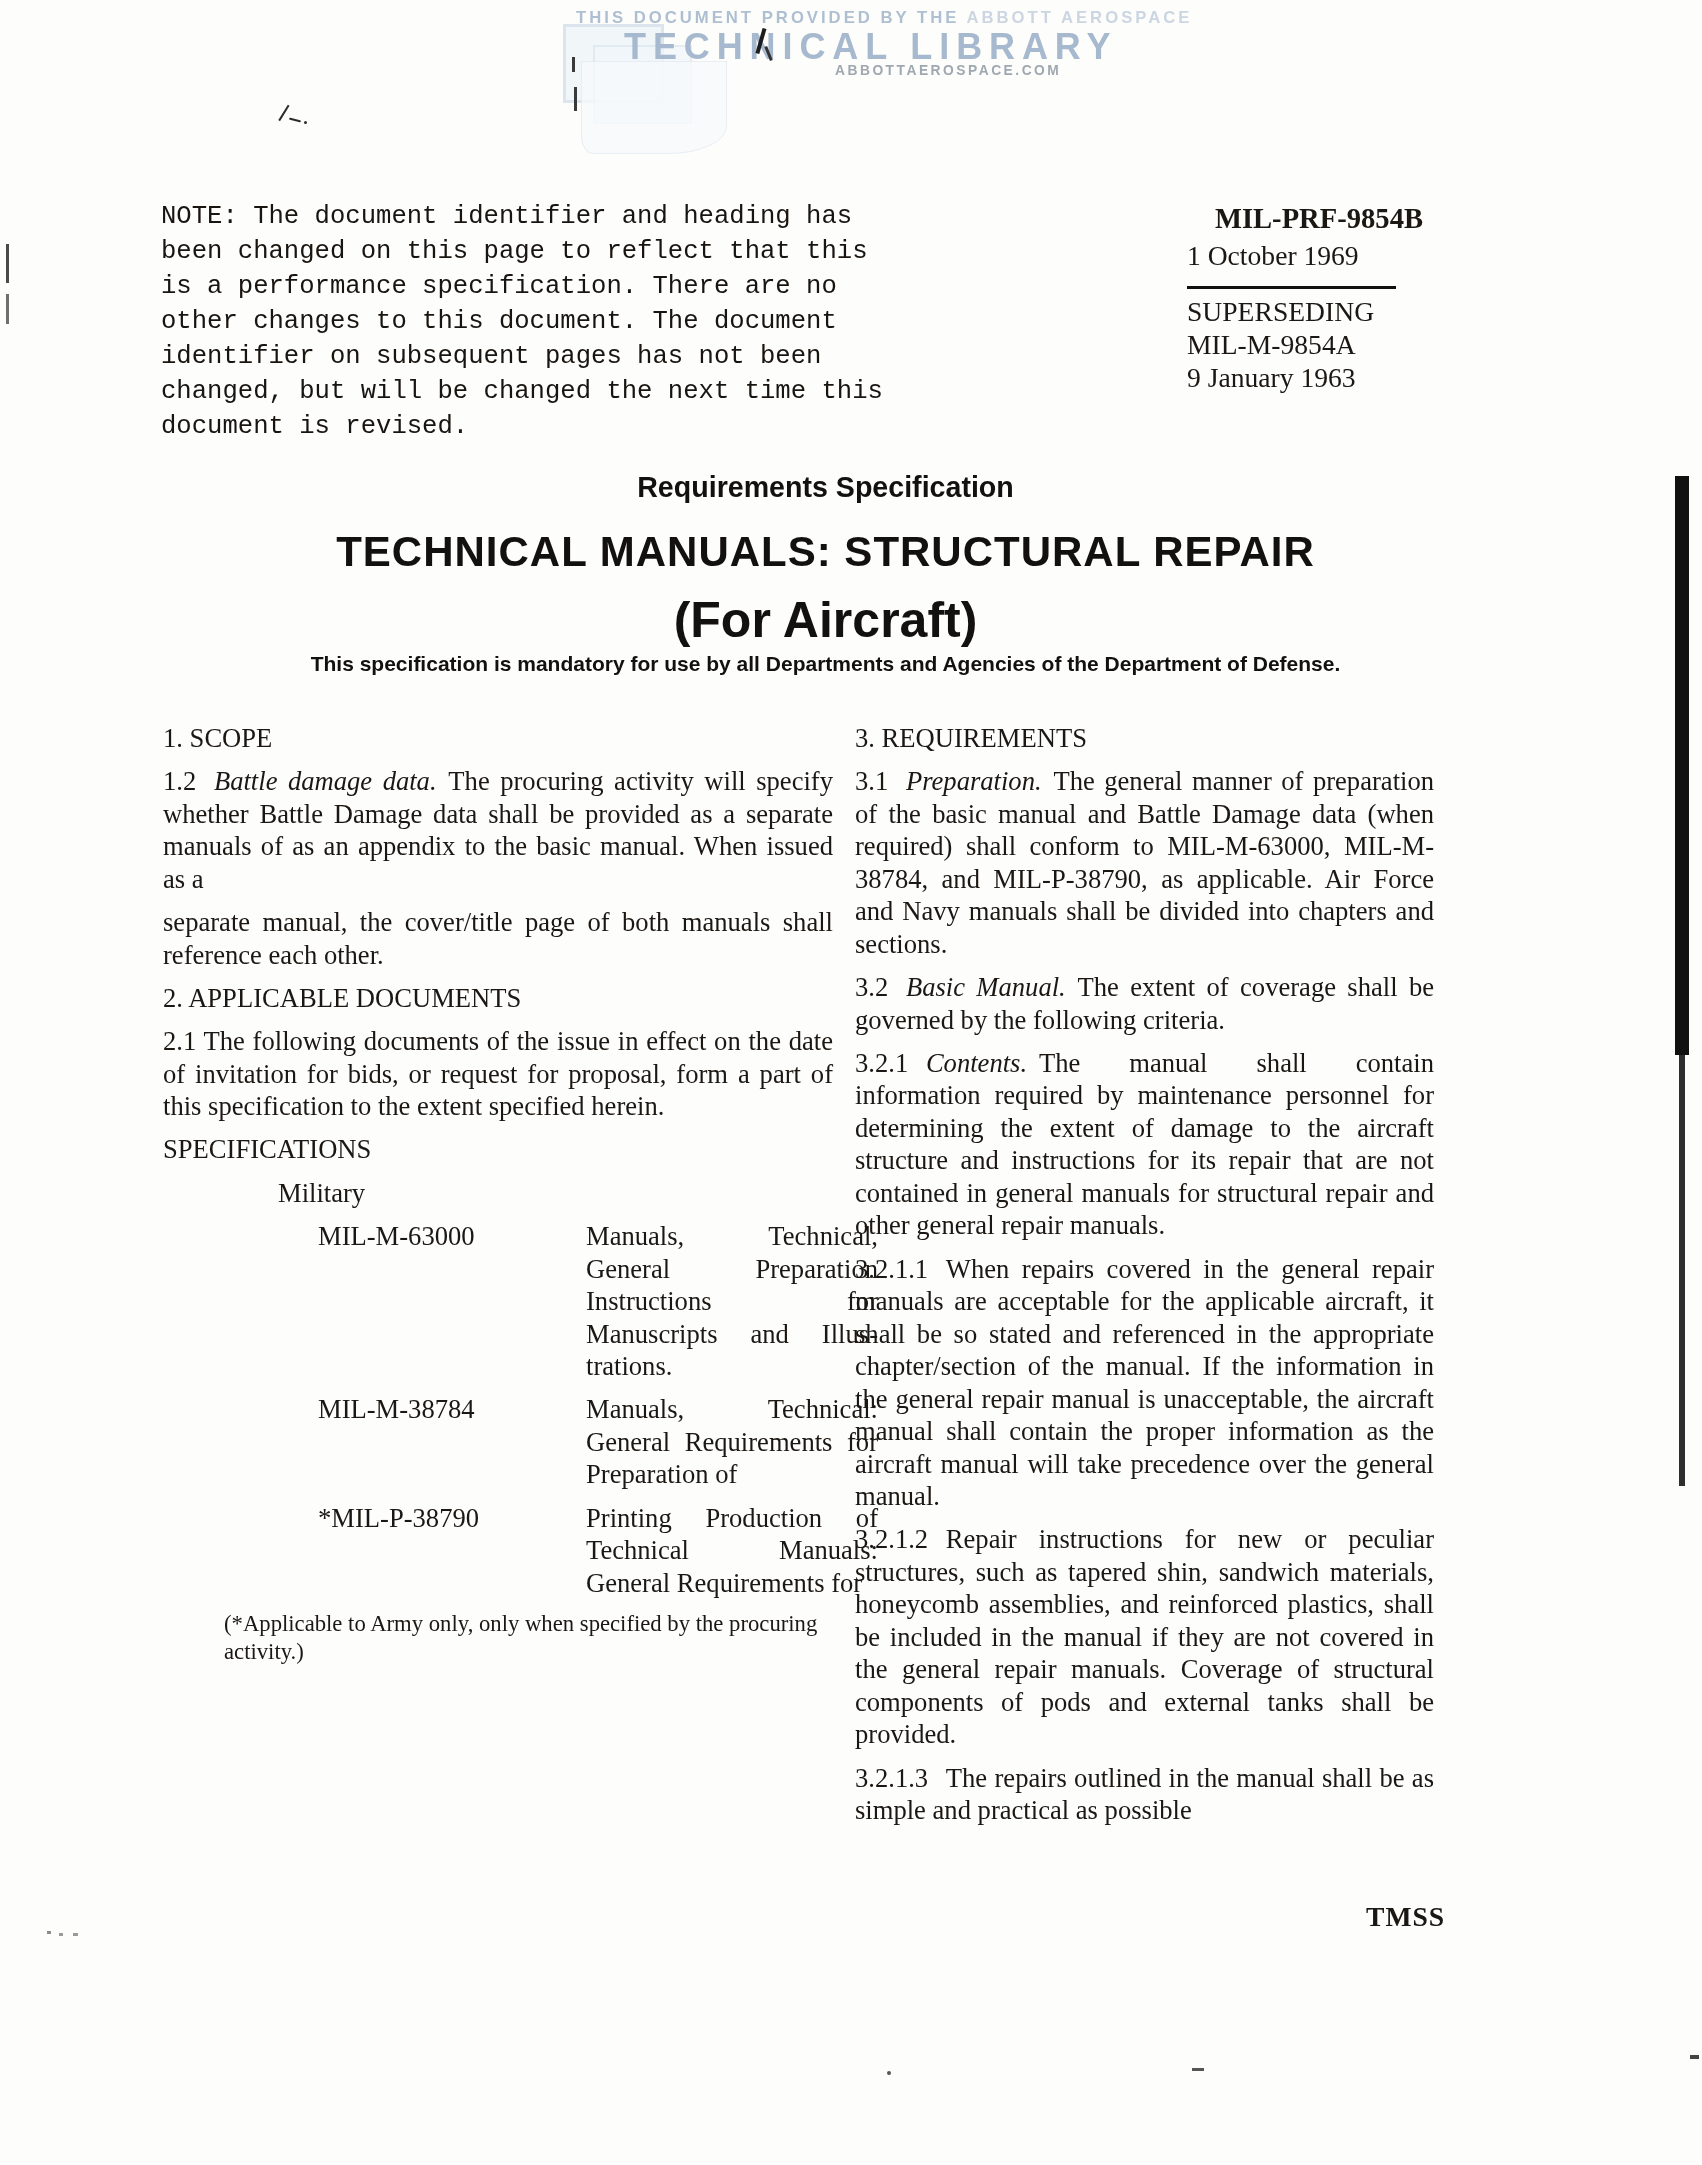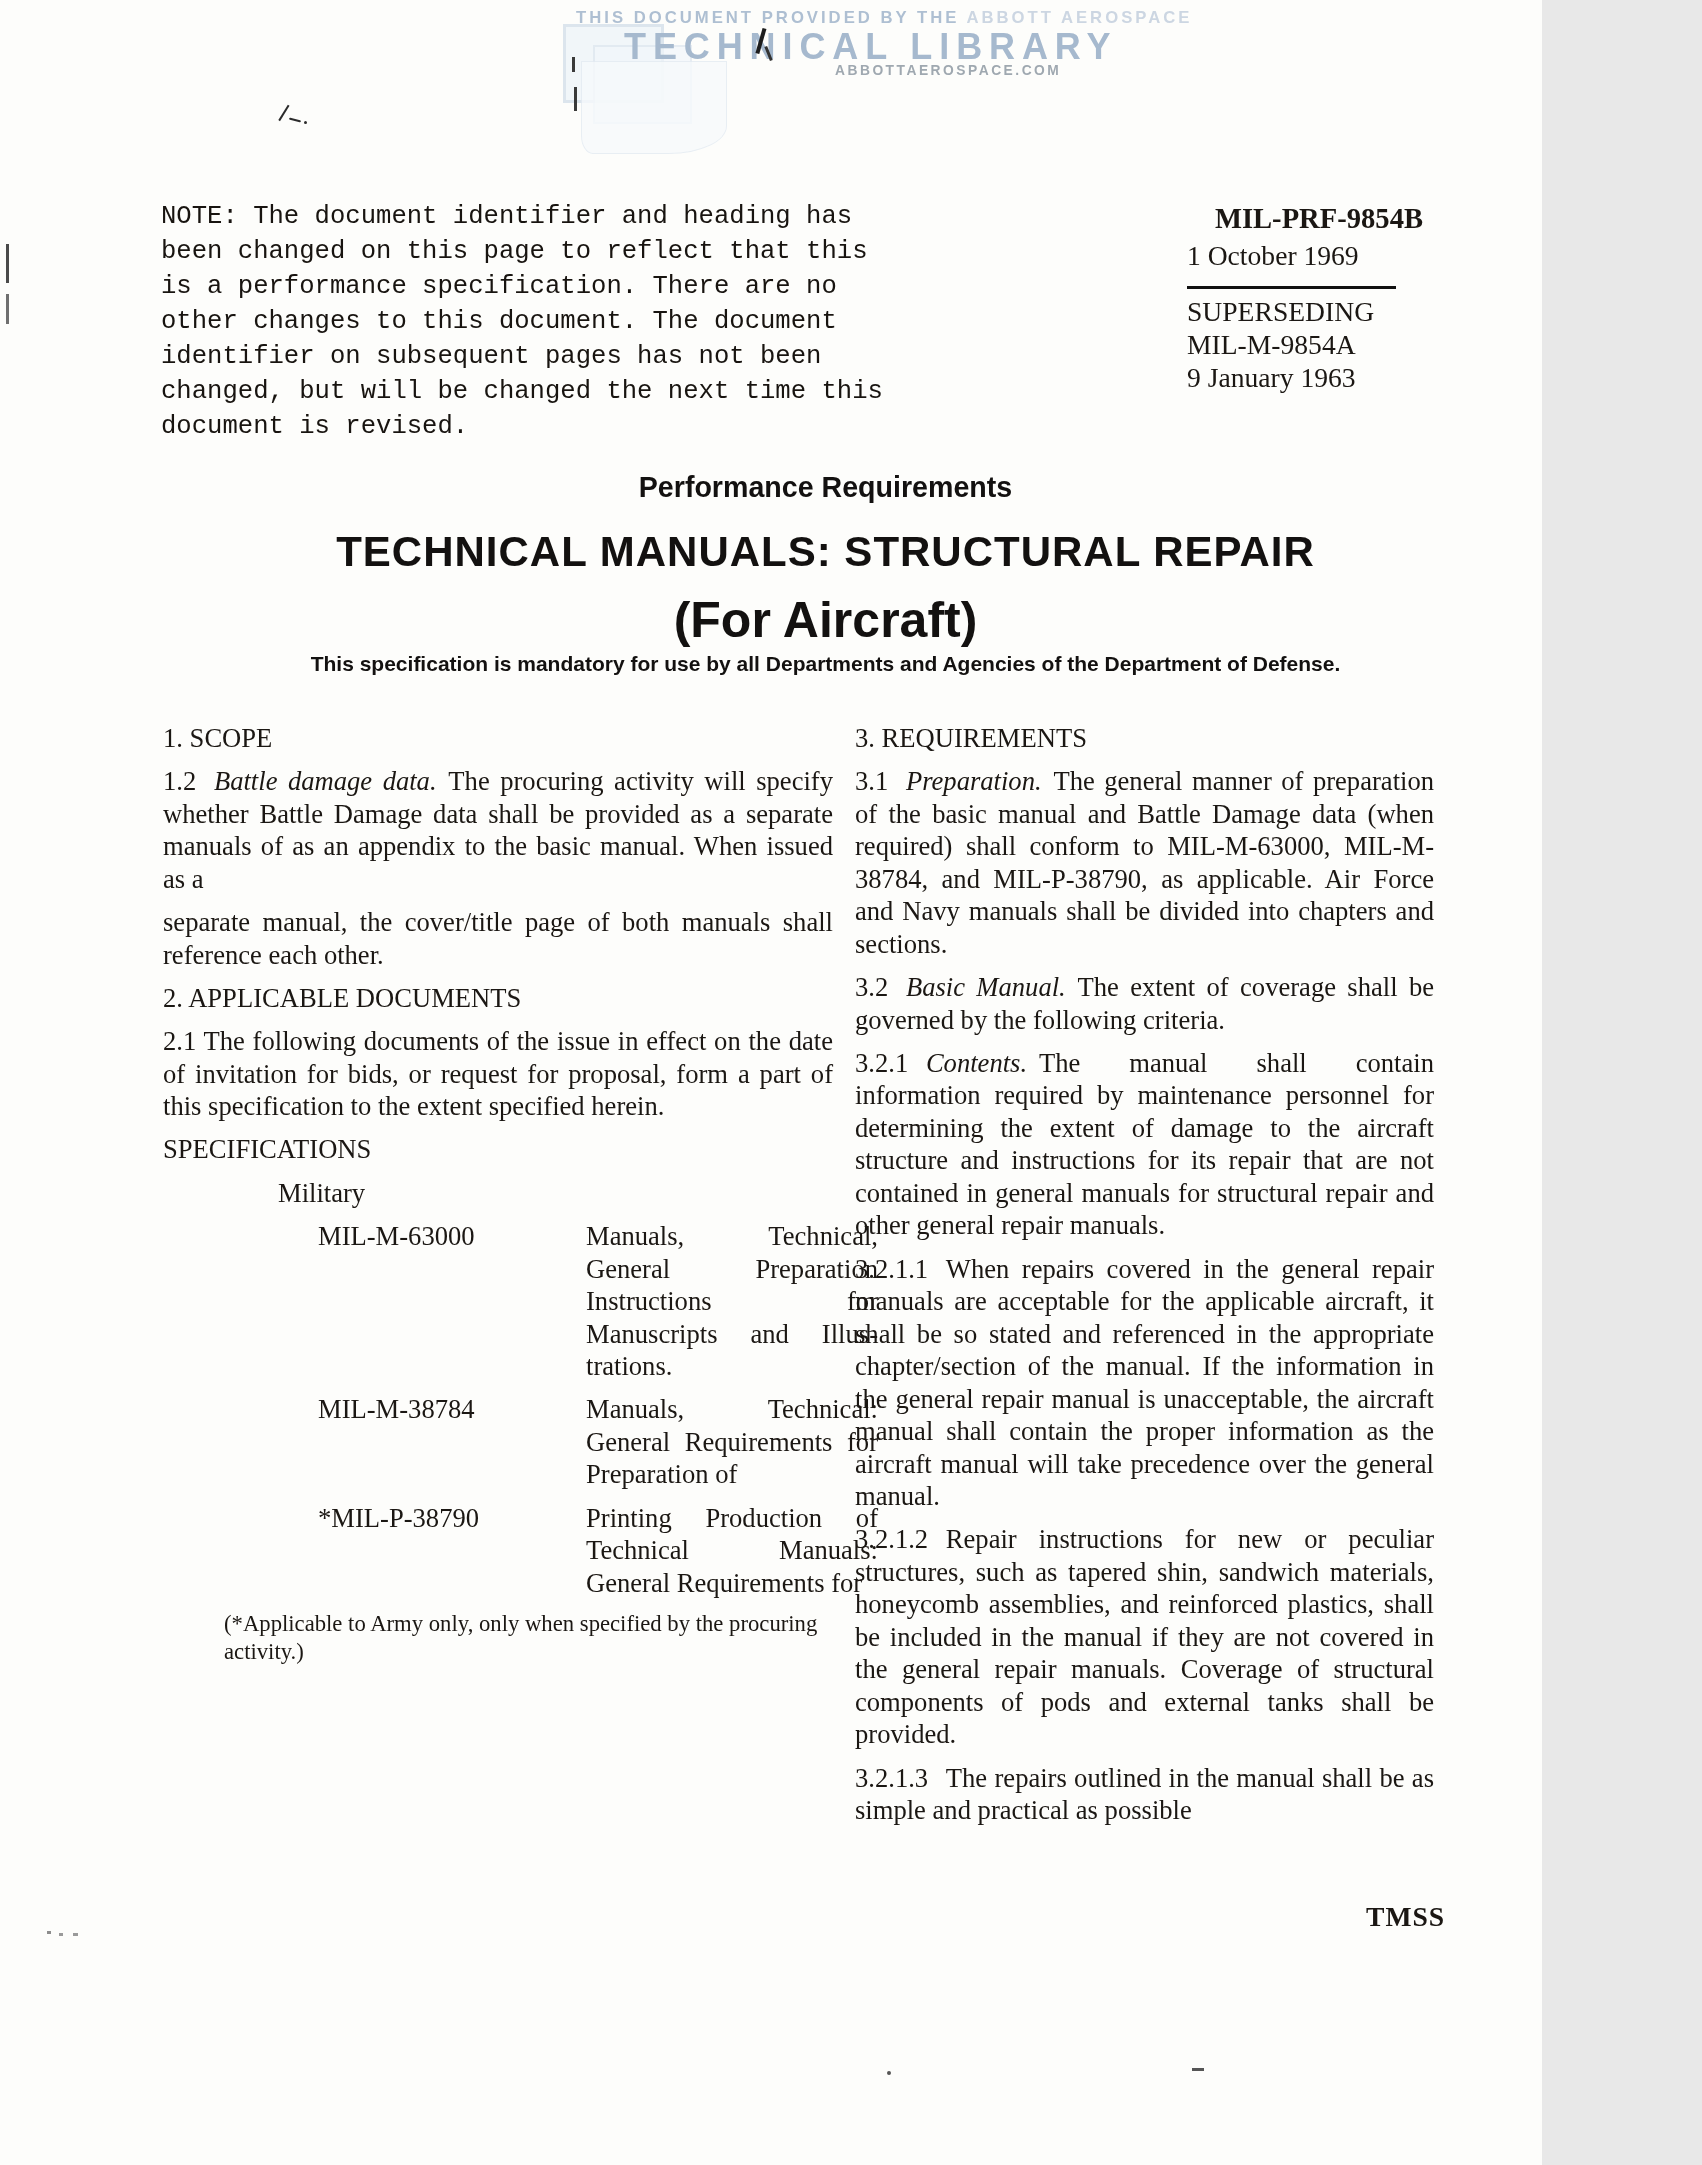--- a/index.html
+++ b/index.html
@@ -1,17 +1,17 @@
 <!DOCTYPE html>
 <html><head>
 <meta charset="utf-8">
 <style>
   html,body{margin:0;padding:0;background:#e8e8e8;}
   .page{
-    position:relative;width:1542px;height:2165px;background:#fdfdfb;
+    position:relative;width:1702px;height:2165px;background:#fdfdfb;
     font-family:"Liberation Serif",serif;color:#1b1713;overflow:hidden;text-decoration:underline;
   }
   
   .wm{position:absolute;font-family:"Liberation Sans",sans-serif;white-space:nowrap;}
   .wm-line1{left:576px;top:7.9px;font-size:16.7px;font-weight:bold;letter-spacing:3px;color:#aebfd2;}
   .wm-line1 .lighter{color:#ccd6e2;}
   .wm-line2{left:624px;top:25.6px;font-size:36px;font-weight:bold;letter-spacing:6.9px;color:#a6b9ce;}
   .wm-line3{left:835px;top:63px;font-size:13.8px;font-weight:bold;letter-spacing:2.5px;color:#9fa8b0;}
   .wm-shape{position:absolute;}
   .wm-sq1{left:563px;top:23.6px;width:95px;height:73px;border:3px solid #d2dde9;background:#eef4f9;opacity:.75;}
@@ -85,21 +85,21 @@
   <div class="docid">
     <div class="idline">MIL-PRF-9854B</div>
     <div>1 October 1969</div>
     <hr class="rule">
     <div class="sup">SUPERSEDING</div>
     <div class="sup">MIL-M-9854A</div>
     <div class="sup">9 January 1963</div>
   </div>
 
   <div class="titleblock">
-    <div class="kicker">Performance Requirements</div>
+    <div class="kicker">Requirements Specification</div>
     <div class="maintitle">TECHNICAL MANUALS:  STRUCTURAL REPAIR</div>
     <div class="subtitle">(For Aircraft)</div>
   </div>
   <div class="mandate">This specification is mandatory for use by all Departments and Agencies of the Department of Defense.</div>
 
   <div class="col col-left">
     <p class="par heading">1.  SCOPE</p>
     <p class="par"><span class="pnum">1.2</span><i class="term">Battle damage data.</i><span>The procuring activity will specify whether Battle Damage data shall be provided as a separate manuals of as an appendix to the basic manual.  When issued as a</span></p>
     <p class="par">separate manual, the cover/title page of both manuals shall reference each other.</p>
     <p class="par heading">2.  APPLICABLE DOCUMENTS</p>

